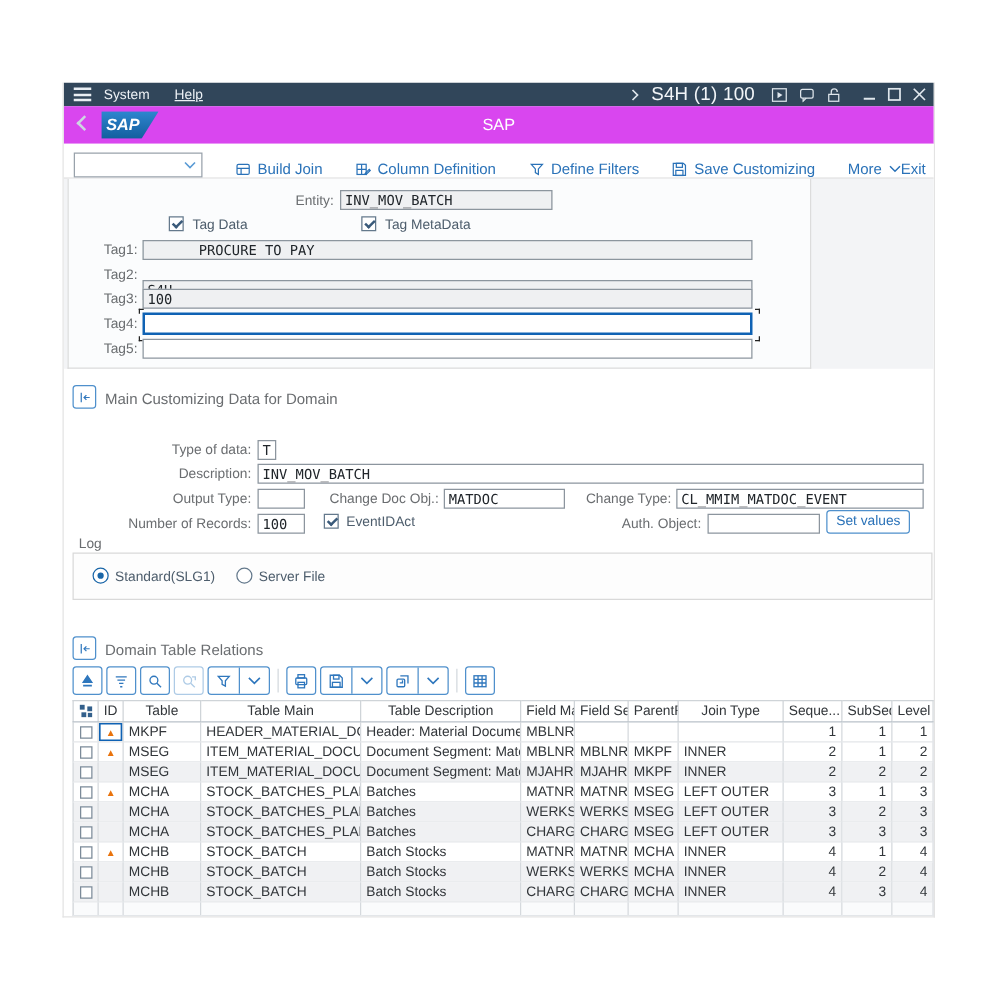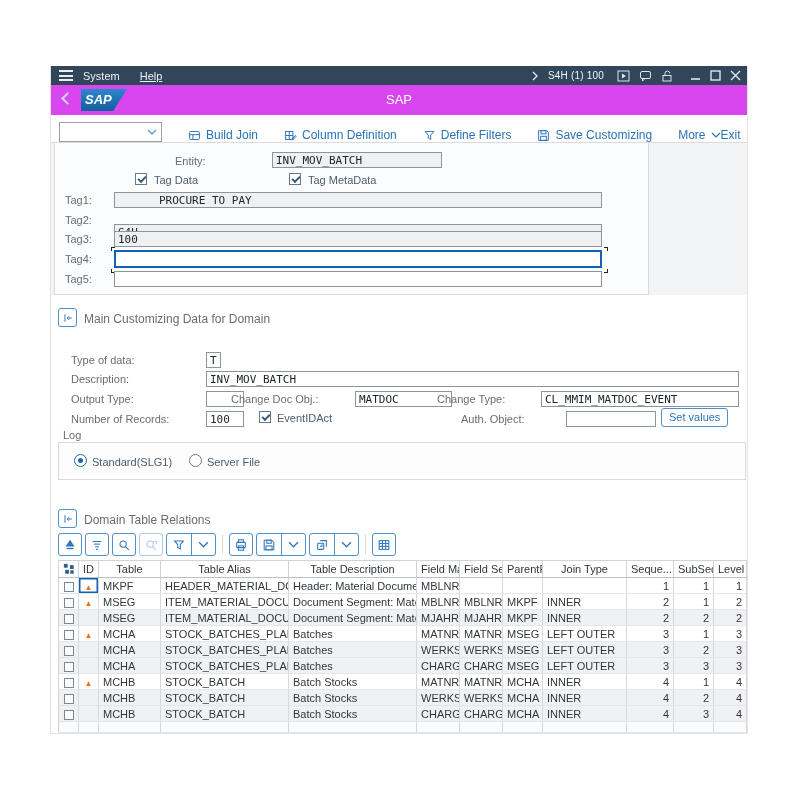--- a/index.html
+++ b/index.html
@@ -6,21 +6,21 @@
   html,body { width:800px; height:800px; background:#fff; font-family:"Liberation Sans",sans-serif; }
   .window { position:absolute; left:50px; top:66px; width:698px; height:668px; background:#fff;
             border:1px solid #e3e3e3; border-top:none; overflow:hidden; }
 
   
   .menubar { position:absolute; left:0; top:0; right:0; height:19px; background:#31465a;
              display:flex; align-items:center; color:#eef2f6; font-size:11px; }
   .menubar .mi { padding:0 10px; cursor:default; }
   .menubar .mi.ul { text-decoration:underline; }
   .mb-right { margin-left:auto; display:flex; align-items:center; gap:9px; padding-right:6px; }
-  .sysid { color:#f2f5f8; font-size:10px; letter-spacing:.2px; margin-right:4px; }
+  .sysid { color:#f2f5f8; font-size:15px; letter-spacing:.2px; margin-right:4px; }
   .wicon { display:inline-flex; }
   .burger { width:14px; height:11px; margin-left:8px; border-top:2px solid #e9eef3; border-bottom:2px solid #e9eef3; position:relative; }
   .burger::after { content:""; position:absolute; left:0; right:0; top:2.5px; height:2px; background:#e9eef3; }
 
   
   .appheader { position:absolute; left:0; top:19px; right:0; height:30px; background:#d946ef; }
   .backchev { position:absolute; left:12px; top:9px; width:9px; height:9px; border-left:2px solid #cdd7e1;
               border-bottom:2px solid #cdd7e1; transform:rotate(45deg); }
   .saplogo { position:absolute; left:30px; top:4px; width:46px; height:22px;
              background:linear-gradient(180deg,#2e86cf 0%,#135e9e 100%);
@@ -35,21 +35,21 @@
            display:flex; align-items:center; justify-content:flex-end; padding-right:4px; }
   .combo input { border:none; outline:none; flex:1; min-width:0; font-size:11px; }
   .tbtn { display:flex; align-items:center; gap:5px; margin-left:26px; cursor:default; white-space:nowrap; }
   .tbtn svg { stroke:#2a72b8; fill:none; stroke-width:1.2; }
   .exit { margin-left:auto; margin-right:10px; }
 
   
   .upper { position:absolute; left:0; top:77px; right:0; height:152px; background:#f3f4f6; }
   .form-panel { position:absolute; left:3px; top:0; width:595px; height:152px; background:#fbfcfd;
                 border:1px solid #dcdcdc; border-top:none; }
-  .flabel { position:absolute; font-size:11px; color:#6a6d70; text-align:left; }
+  .flabel { position:absolute; font-size:11px; color:#6a6d70; text-align:right; }
   .ip { position:absolute; border:1px solid #8c959e; background:#fff; font-family:"DejaVu Sans Mono",monospace;
         font-size:11px; color:#21262b; padding:0 3px; height:16px; outline:none; }
   .ip.gray { background:#eff0f2; }
   .ip.focused { border:2px solid #0f62b4; height:18px; }
   .corner { position:absolute; width:4px; height:4px; }
   .c-tl { border-top:1.5px solid #222; border-left:1.5px solid #222; }
   .c-tr { border-top:1.5px solid #222; border-right:1.5px solid #222; }
   .c-bl { border-bottom:1.5px solid #222; border-left:1.5px solid #222; }
   .c-br { border-bottom:1.5px solid #222; border-right:1.5px solid #222; }
 
@@ -396,21 +396,21 @@
               <g fill="#33608c">
                 <rect x="1" y="1" width="4.5" height="4.5"></rect>
                 <rect x="8" y="2.5" width="4.5" height="4.5"></rect>
                 <rect x="2.5" y="8" width="4.5" height="4.5"></rect>
                 <rect x="8.5" y="8.5" width="4" height="4"></rect>
               </g>
             </svg>
         </th>
         <th>ID</th>
         <th>Table</th>
-        <th>Table Alias</th>
+        <th>Table Main</th>
         <th>Table Description</th>
         <th>Field Main</th>
         <th>Field Sec.</th>
         <th>ParentRel</th>
         <th>Join Type</th>
         <th>Seque...</th>
         <th>SubSeq.</th>
         <th>Level</th>
       </tr>
     </thead>

